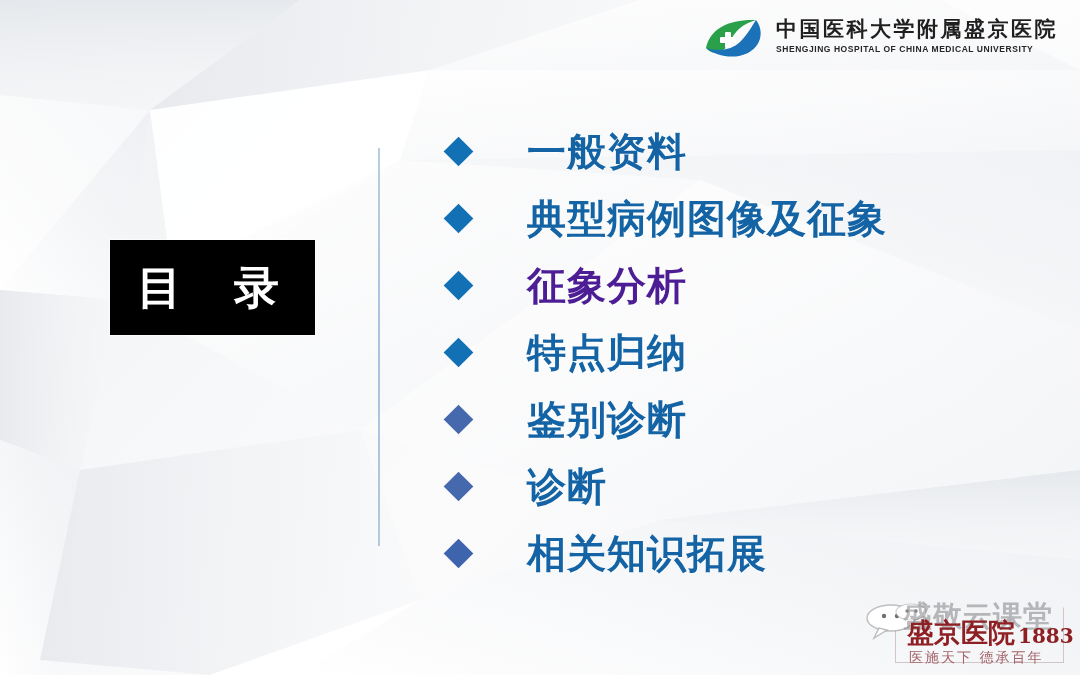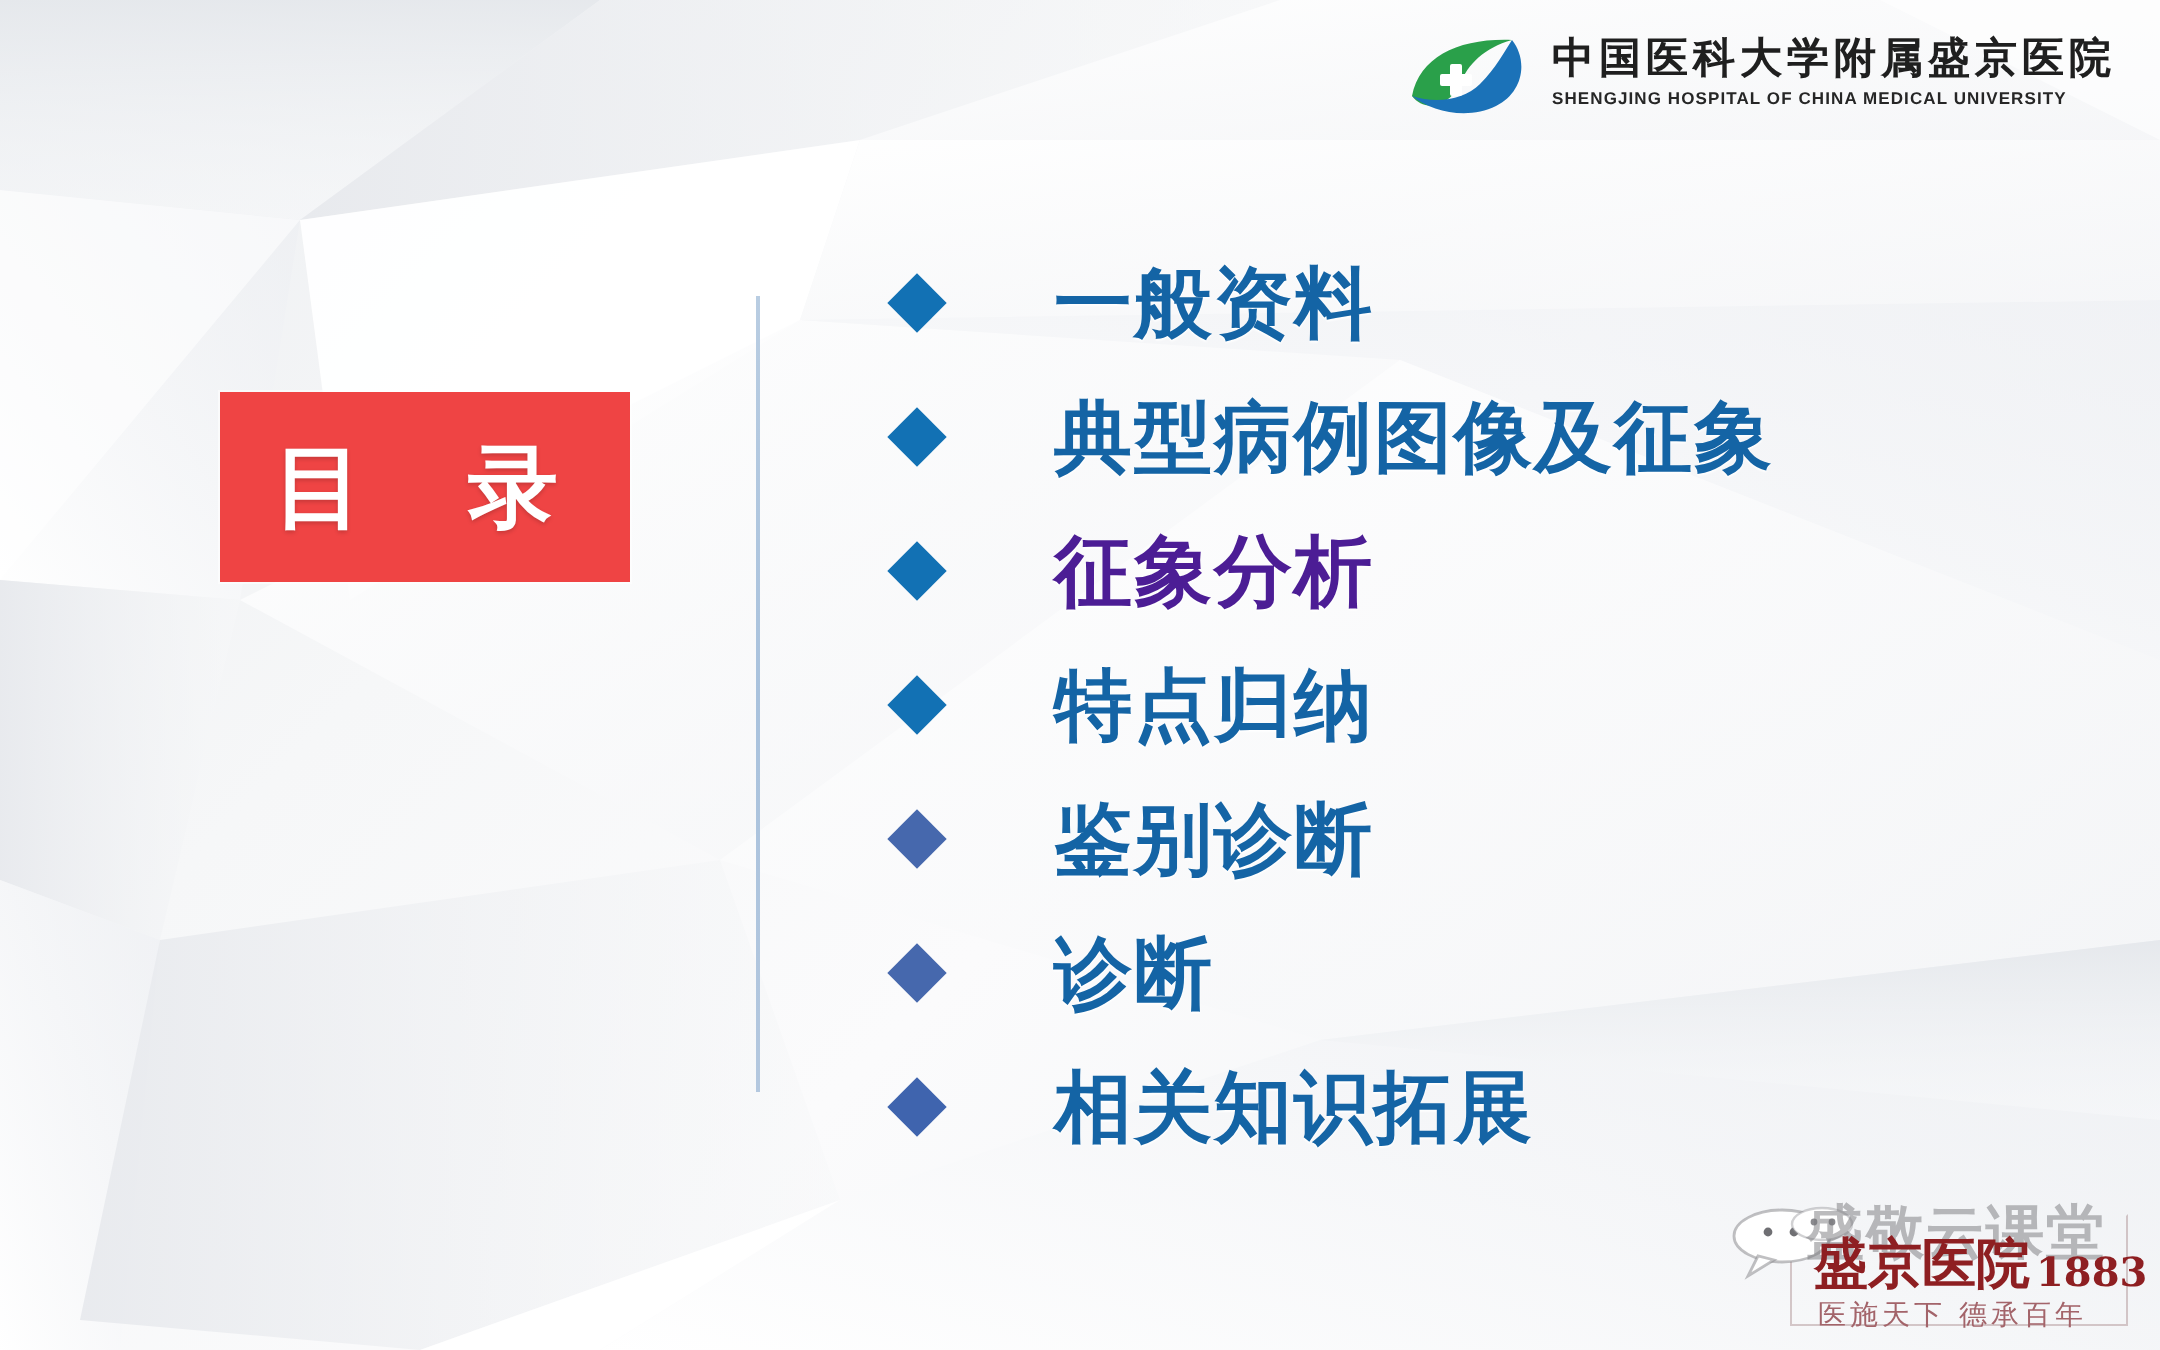--- a/index.html
+++ b/index.html
@@ -245,21 +245,21 @@
     <polygon points="360,430 700,180 1080,330 1080,470 660,520" fill="url(#fa)"></polygon>
     <polygon points="420,600 660,520 1080,470 1080,675 300,675" fill="url(#fc)"></polygon>
     <polygon points="210,675 420,600 300,675" fill="#ffffff" opacity="0.85"></polygon>
     <polygon points="660,520 1080,470 1080,560" fill="url(#fd)"></polygon>
     <polygon points="0,95 150,110 0,290" fill="#ffffff" opacity="0.55"></polygon>
     <polygon points="940,0 1080,0 1080,70" fill="#ffffff" opacity="0.6"></polygon>
   </svg>
 
   <div id="divider"></div>
 
-  <div id="toc-box" style="background: #ef4444;">
+  <div id="toc-box" style="background: #000000; margin-top: 44px;">
     <span class="toc-label" style="color: rgb(255, 255, 255);">目  录</span>
   </div>
 
   <div id="agenda">
 
     <div class="agenda-item tone-a">
       <span class="bullet" style="background: rgb(18, 113, 180);"></span>
       <span class="agenda-text" style="color: rgb(20, 100, 165);">一般资料</span>
     </div>
 

